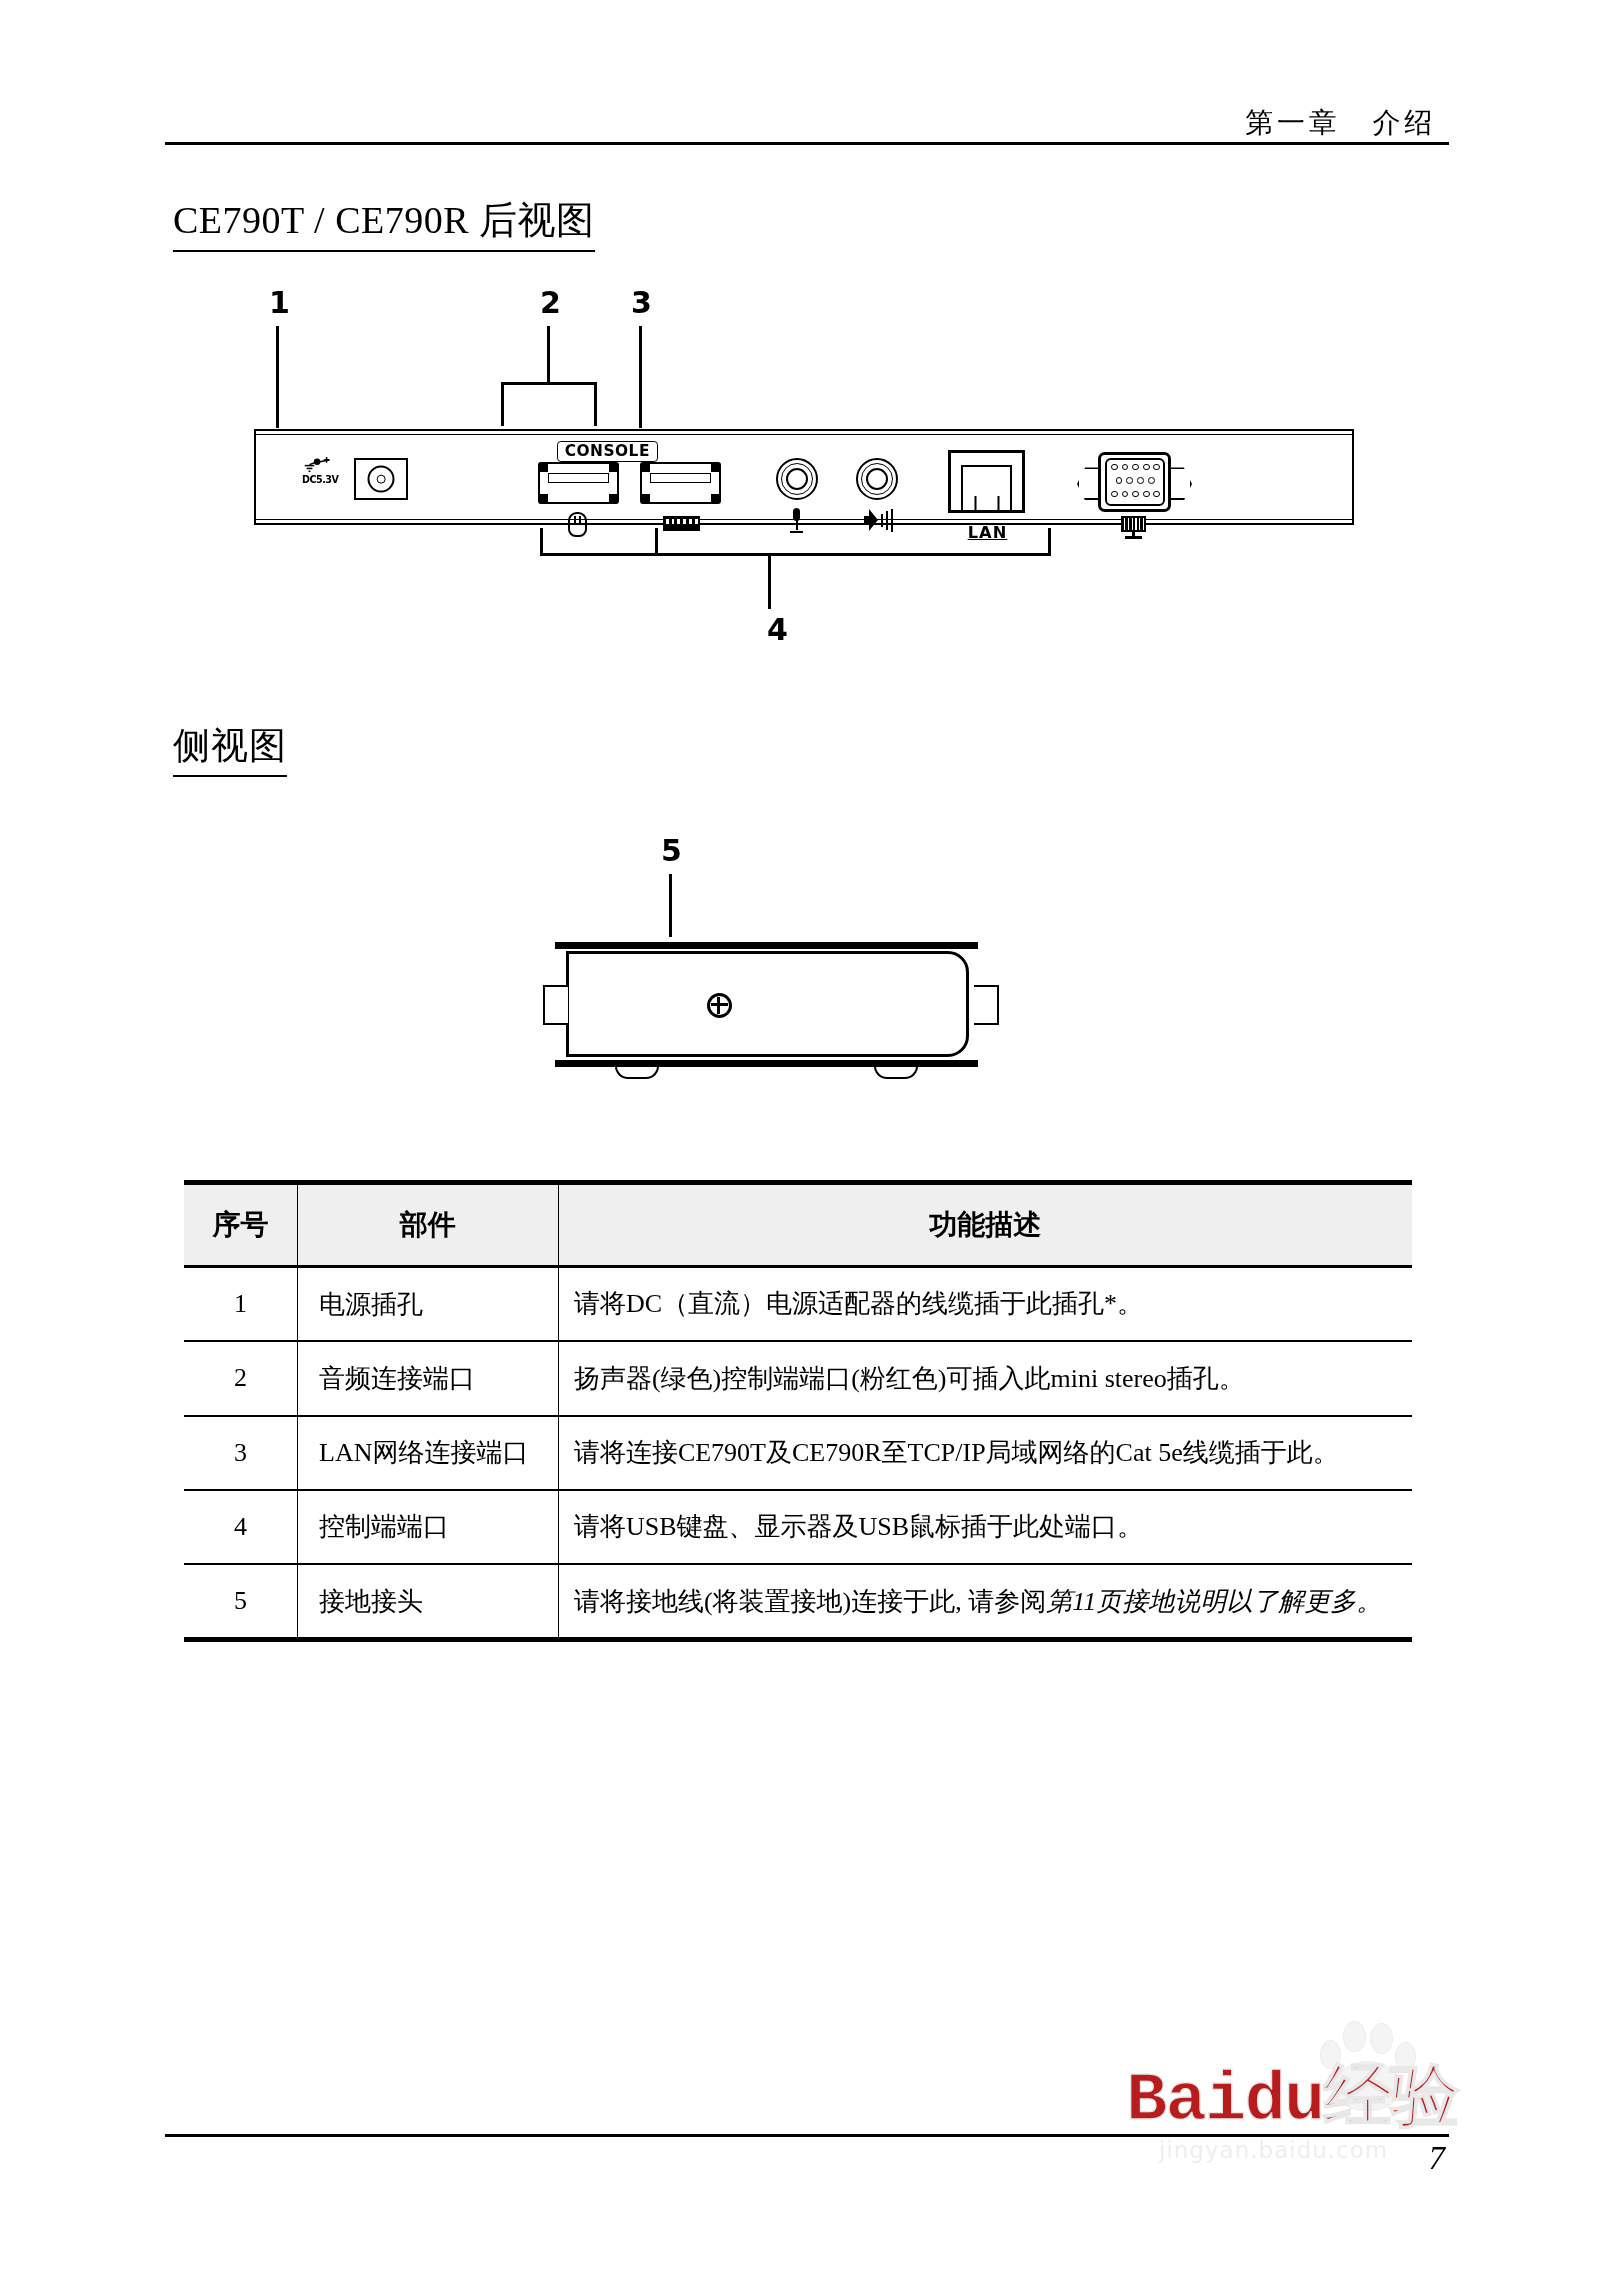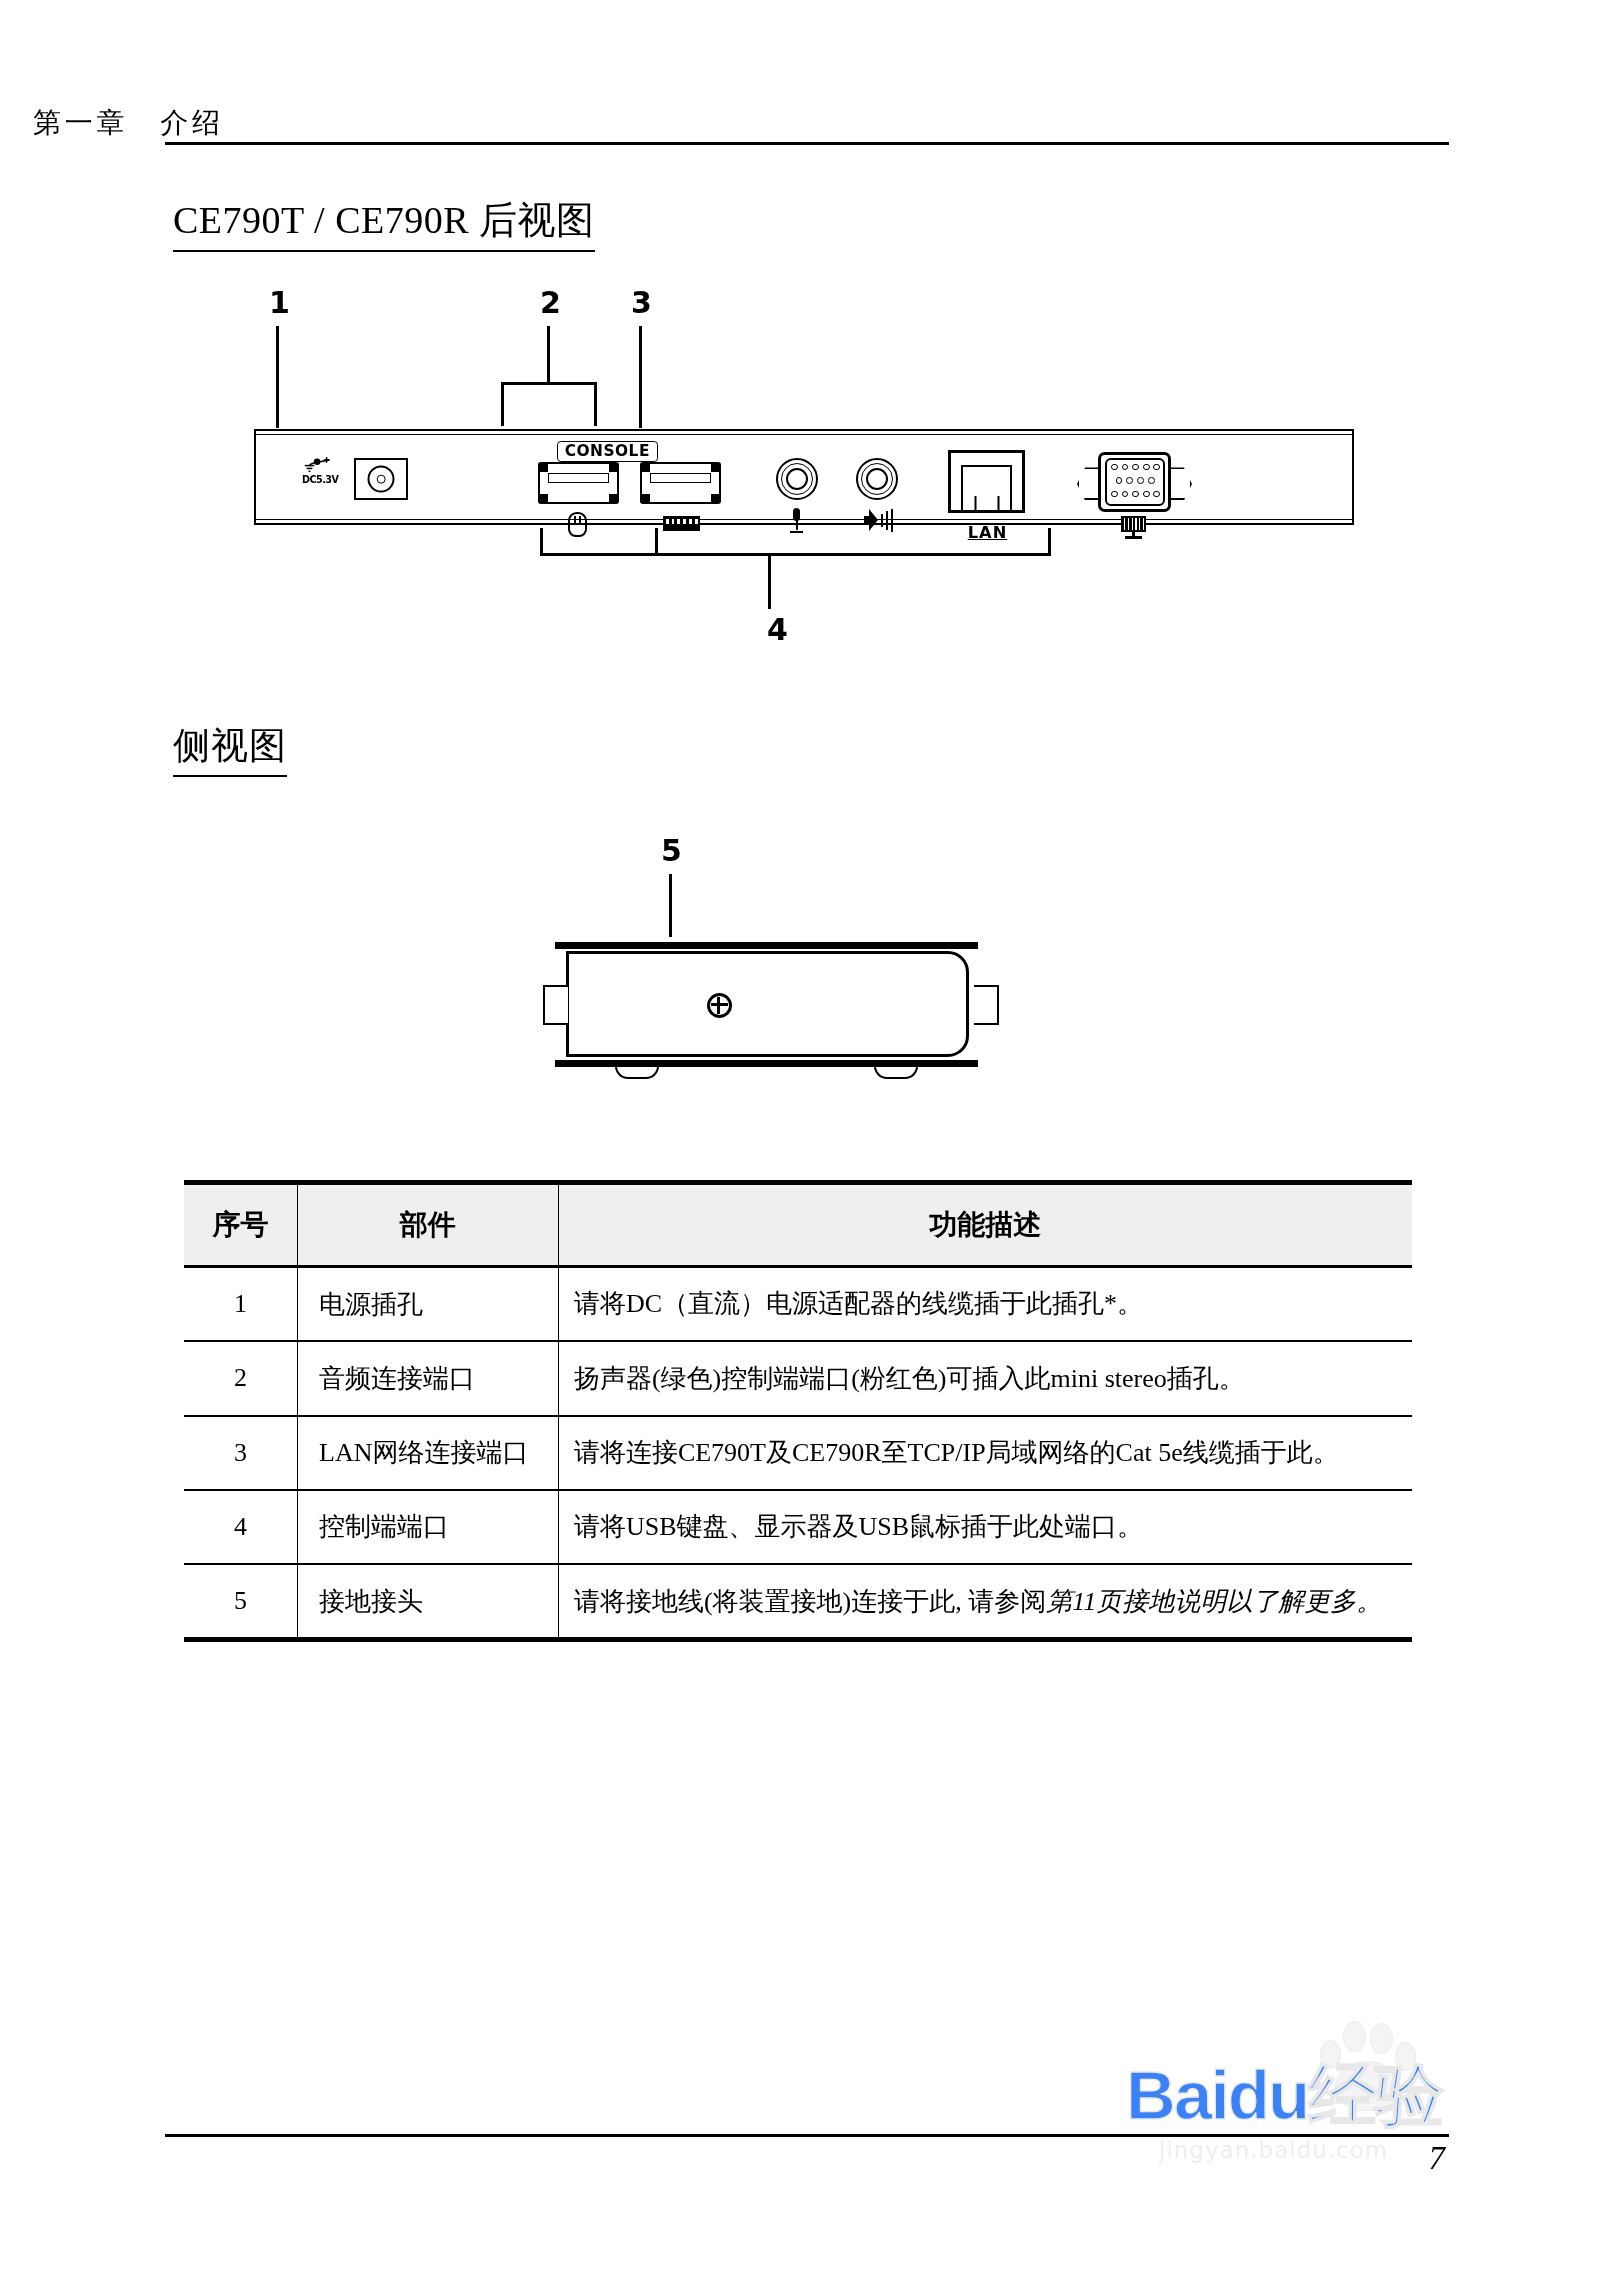--- a/index.html
+++ b/index.html
@@ -9,21 +9,21 @@
     font-family:"Liberation Serif","DejaVu Serif",serif;
     color:#000;
     position:relative;
     overflow:hidden;
   }
   .page{position:absolute;inset:0;}
 
   
   .header-text{
     position:absolute;left:8px;right:178px;top:104px;
-    text-align:left;
+    text-align:right;
     font-size:28px;letter-spacing:3.8px;
     font-family:"DejaVu Serif","Liberation Serif",serif;
     margin-left:25px;
   }
   .header-rule{
     position:absolute;left:165px;right:165px;top:142px;
     height:2.9px;background:#000;
   }
 
   
@@ -225,23 +225,23 @@
   .tbl tr.body.last td{border-bottom:5.8px solid #000;}
   .tbl em{font-style:italic;}
 
   
   .watermark{
     position:absolute;left:1126px;top:2029px;width:403px;height:144px;
     pointer-events:none;user-select:none;
   }
   .wm-text{
     position:absolute;left:0;top:21px;
-    font-family:Liberation Sans, sans-serif;
+    font-family:Liberation Mono, monospace;
     font-weight:bold;font-size:69px;letter-spacing:-1.9px;
-    color:#3b82f6;
+    color:#b91c1c;
     -webkit-text-stroke:1.4px #e8e8e8;
     white-space:nowrap;
   }
   .wm-sub{
     position:absolute;left:33px;top:108px;
     font-family:"DejaVu Sans","Liberation Sans",sans-serif;
     font-size:23px;color:#eeeeee;letter-spacing:1px;white-space:nowrap;
   }
   .wm-paw{position:absolute;left:184px;top:-7.7px;width:115px;height:92px;}
   .wm-paw span{position:absolute;background:#f4f4f4;border:1.4px solid #ececec;border-radius:50%;}

